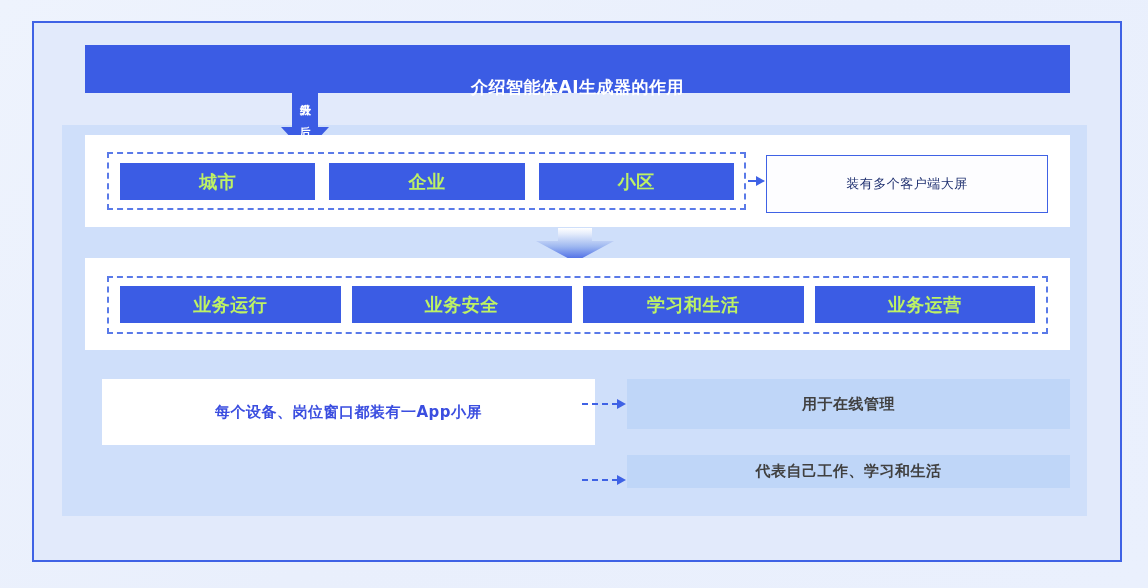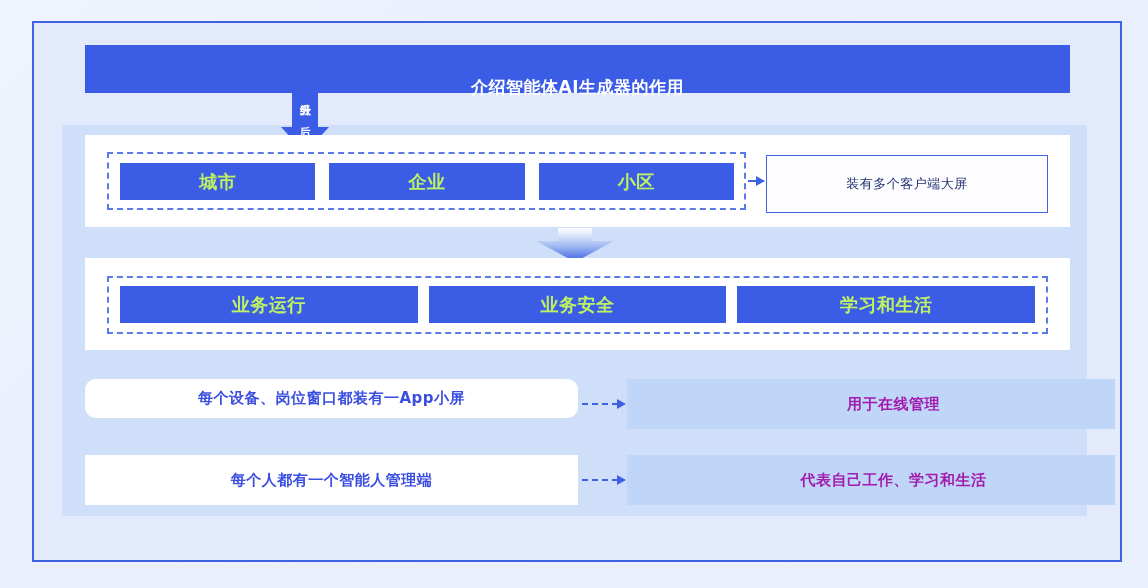--- a/index.html
+++ b/index.html
@@ -211,37 +211,36 @@
     position: absolute;
     background: #ffffff;
     display: flex;
     align-items: center;
     justify-content: center;
     color: #3b4ee0;
     font-size: 15px;
     font-weight: bold;
     letter-spacing: 0.5px;
   }
-  #bottom-white-1 { left: 85px; top: 379px; width: 493px; height: 39px; border-radius: 11px; }
+  #bottom-white-1 { left: 102px; top: 379px; width: 493px; height: 66px; }
   #bottom-white-2 { left: 85px; top: 455px; width: 493px; height: 50px; }
 
   .bottom-blue {
     position: absolute;
     background: #bfd6f8;
     display: flex;
     align-items: center;
     justify-content: center;
-    color: #a21caf;
+    color: #404040;
     font-size: 15px;
     font-weight: bold;
     letter-spacing: 0.5px;
-    padding-left: 45px;
   }
   #bottom-blue-1 { left: 627px; top: 379px; width: 443px; height: 50px; }
-  #bottom-blue-2 { left: 627px; top: 455px; width: 443px; height: 50px; }
+  #bottom-blue-2 { left: 627px; top: 455px; width: 443px; height: 33px; }
 </style>
 </head>
 <body>
 
 <div id="canvas">
 
   <div id="outer-frame"></div>
 
   <div id="inner-panel"></div>
 
@@ -283,29 +282,29 @@
     </defs>
     <polygon points="22,0 56,0 56,13 78,13 39,34 0,13 22,13" fill="url(#grad-arrow)"></polygon>
   </svg>
 
   <div class="white-band" id="band-2"></div>
   <div class="dashed-group" id="dashed-2"></div>
   <div class="chip-row" id="chips-2">
     <div class="chip">业务运行</div>
     <div class="chip">业务安全</div>
     <div class="chip">学习和生活</div>
+    <div class="chip">业务运营</div>
   </div>
 
   <div class="bottom-white" id="bottom-white-1">每个设备、岗位窗口都装有一App小屏</div>
   <div class="dash-connector" id="conn-row-a">
     <div class="dash-line"></div>
     <div class="dash-head"></div>
   </div>
   <div class="bottom-blue" id="bottom-blue-1">用于在线管理</div>
 
-  <div class="bottom-white" id="bottom-white-2">每个人都有一个智能人管理端</div>
   <div class="dash-connector" id="conn-row-b">
     <div class="dash-line"></div>
     <div class="dash-head"></div>
   </div>
   <div class="bottom-blue" id="bottom-blue-2">代表自己工作、学习和生活</div>
 
 </div>
 
 </body></html>

